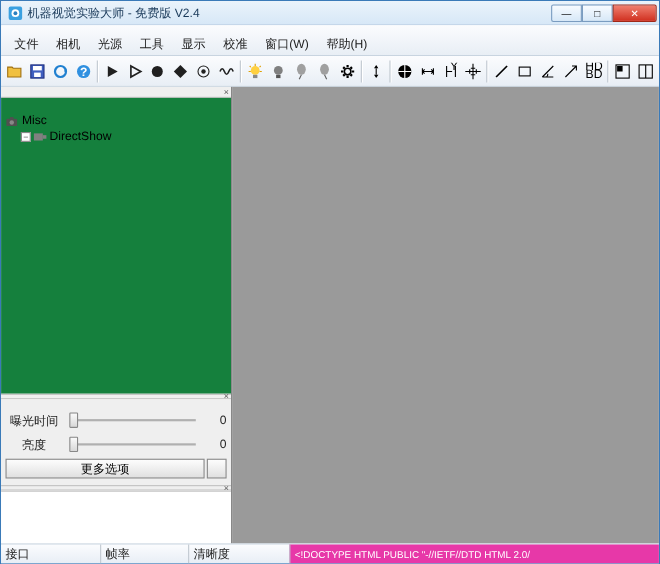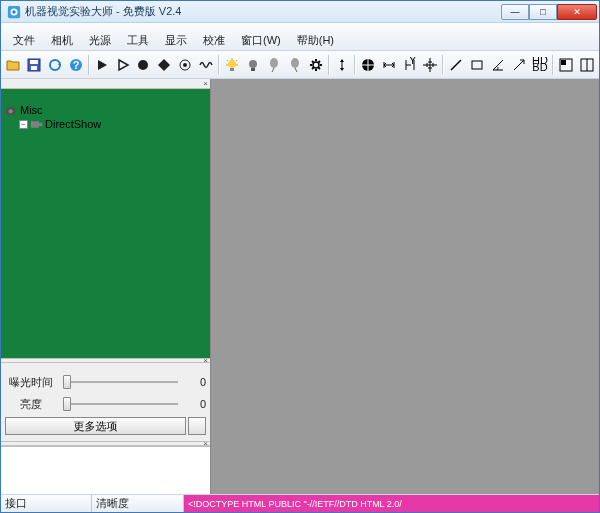--- a/index.html
+++ b/index.html
@@ -293,17 +293,18 @@
         </div>
       </div>
       <div class="splitter-h">×</div>
       <div class="blank-pane"></div>
     </div>
     <div class="view"></div>
   </div>
 
   <div class="statusbar">
     <div class="status-cell" style="width:90px">接口</div>
+    <div class="status-cell" style="width:80px">帧率</div>
     <div class="status-cell" style="width:92px">清晰度</div>
     <div class="status-cell doctype" style="flex:1">&lt;!DOCTYPE HTML PUBLIC "-//IETF//DTD HTML 2.0/</div>
   </div>
 
 </div>
 
 </body></html>

